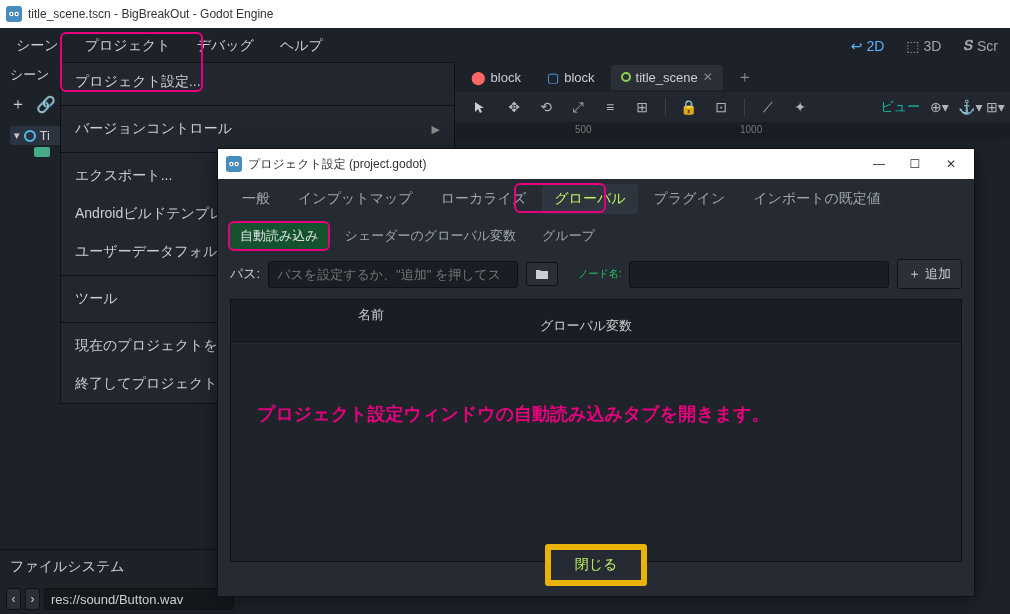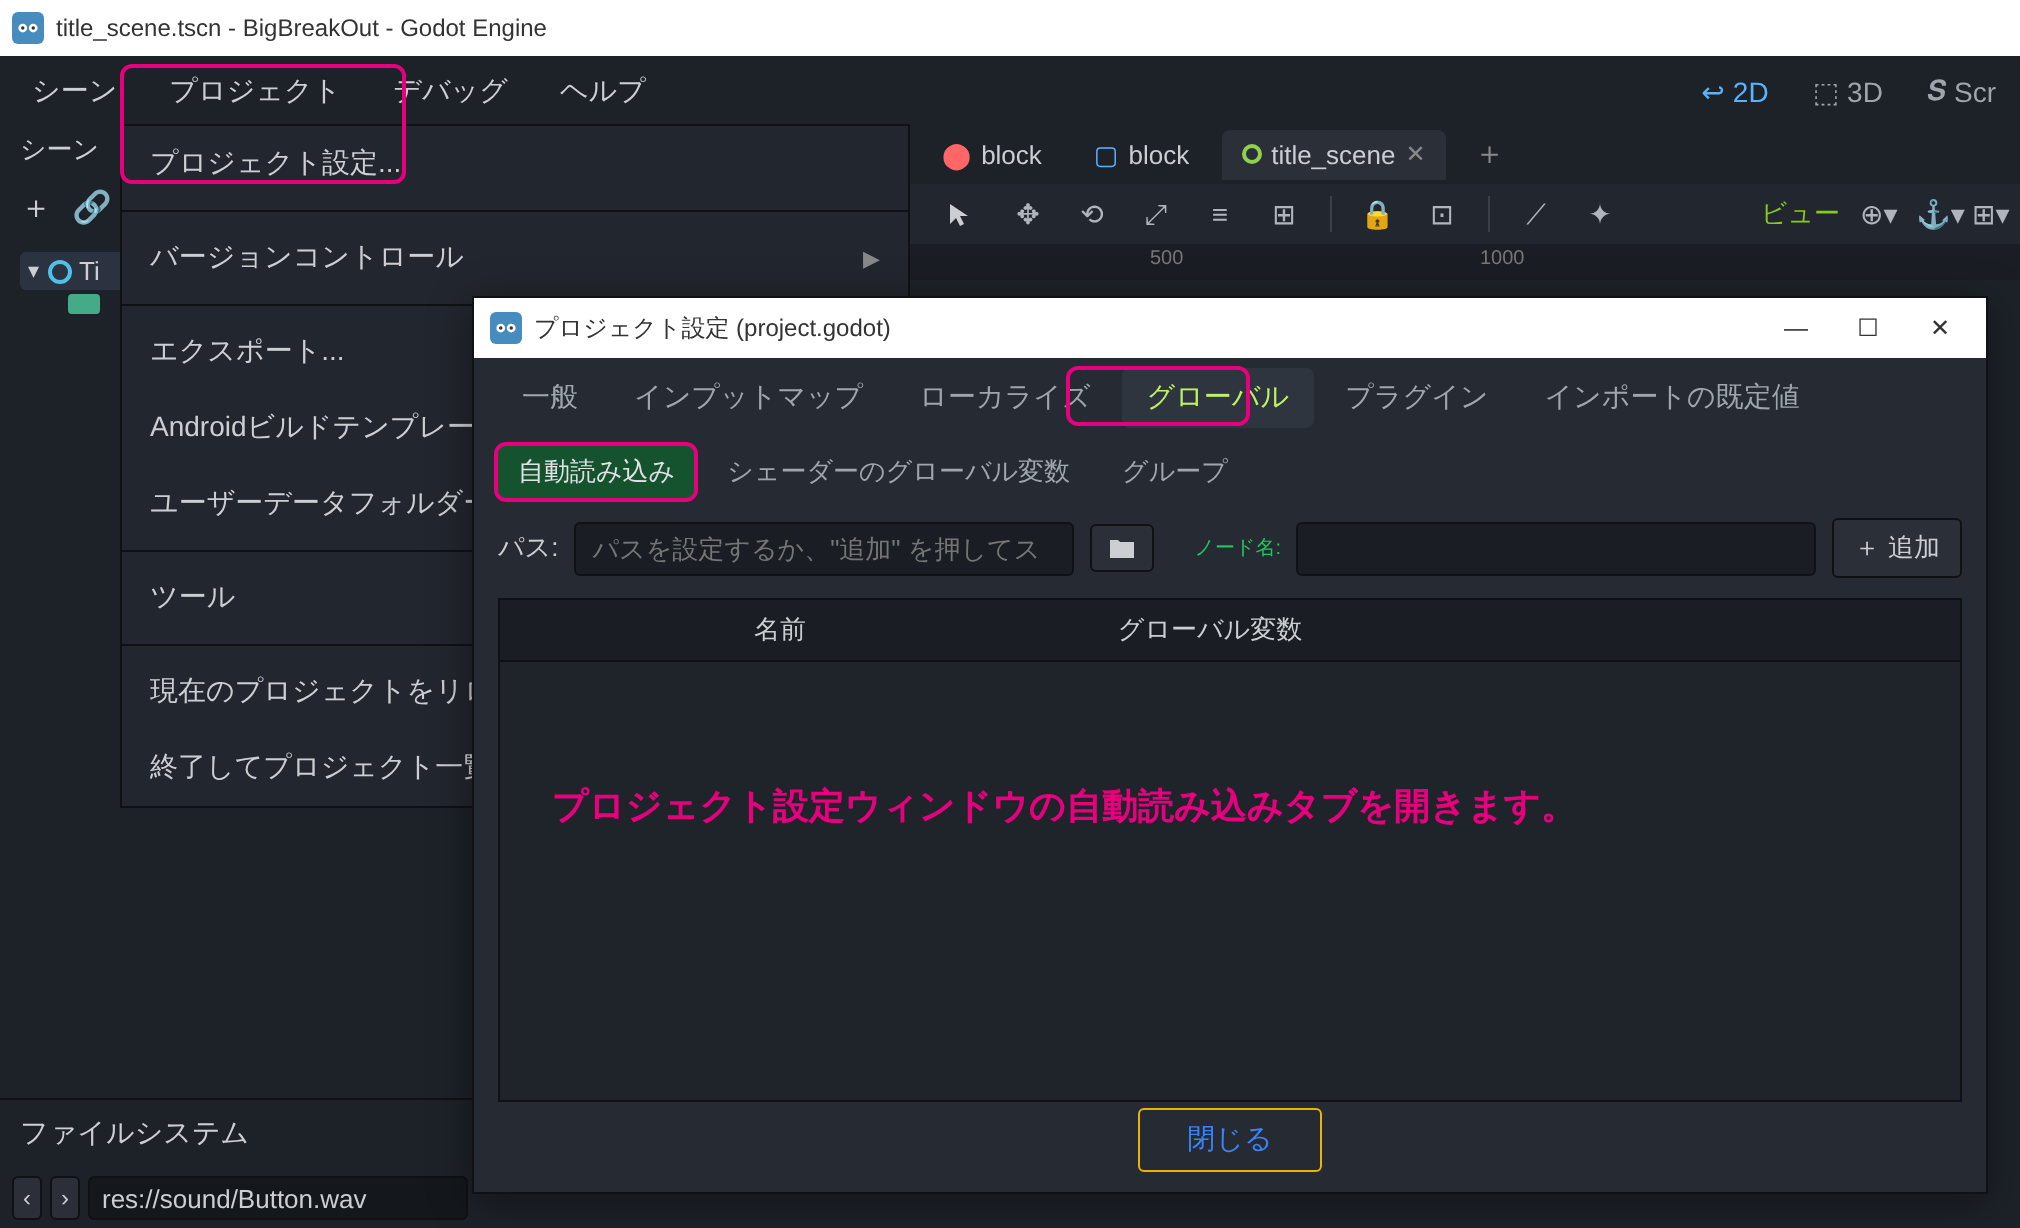--- a/index.html
+++ b/index.html
@@ -50,28 +50,28 @@
 .scene-tab.active { background: #2a2f38; border-radius: 4px 4px 0 0; }
 .scene-tab .dot { width: 10px; height: 10px; border: 2px solid #888; border-radius: 50%; }
 .scene-tab.active .dot { border-color: #8fd14f; }
 .scene-tab .close { color: #888; font-size: 12px; }
 .plus-tab { padding: 4px 8px; color: #888; font-size: 16px; }
 
 .editor-toolbar { height: 30px; display: flex; align-items: center; gap: 14px; padding-left: 18px; background: #22262e; }
 .editor-toolbar .tb-ico { color: #b0b5bd; font-size: 14px; width: 18px; text-align: center; }
 .editor-toolbar .sep { width: 1px; height: 18px; background: #3a3f48; }
 .tb-right { margin-left: auto; display: flex; gap: 10px; align-items: center; padding-right: 6px; }
-.tb-btn { display: flex; align-items: center; gap: 4px; font-size: 13px; color: #84cc16; }
+.tb-btn { display: flex; align-items: center; gap: 4px; font-size: 13px; color: #14b8a6; }
 .tb-green { color: #8fd14f; }
 
 .ruler { height: 18px; background: #1a1e24; display: flex; align-items: flex-end; font-size: 10px; color: #777; position: relative; }
 .ruler-label { position: absolute; top: 2px; }
 
 
-.dialog { position: absolute; left: 236px; top: 148px; width: 758px; height: 449px; background: #262b33; border: 1px solid #0f1114; z-index: 300; box-shadow: 0 4px 20px rgba(0,0,0,0.4); }
+.dialog { position: absolute; left: 217px; top: 148px; width: 758px; height: 449px; background: #262b33; border: 1px solid #0f1114; z-index: 300; box-shadow: 0 4px 20px rgba(0,0,0,0.4); }
 .dialog-titlebar { height: 30px; background: #fff; display: flex; align-items: center; padding: 0 8px; gap: 6px; color: #333; font-size: 12px; }
 .dialog-titlebar .spacer { flex: 1; }
 .win-btn { width: 30px; text-align: center; color: #333; font-size: 12px; }
 .dialog-tabs { height: 40px; display: flex; align-items: center; gap: 4px; padding: 0 12px; }
 .dlg-tab { padding: 6px 12px; font-size: 14px; color: #9fa5ad; cursor: pointer; }
 .dlg-tab.active { background: #2f353f; color: #bef264; border-radius: 4px; }
 .dialog-subtabs { height: 34px; display: flex; align-items: center; gap: 6px; padding: 0 12px; }
 .sub-tab { padding: 5px 10px; font-size: 13px; color: #9fa5ad; }
 .sub-tab.active { background: #14532d; color: #e0e2e6; border-radius: 4px; }
 
@@ -79,27 +79,27 @@
 .path-label { font-size: 13px; color: #cdced2; }
 .path-input { flex: 0 0 250px; background: #1a1e24; border: 1px solid #0f1114; border-radius: 3px; padding: 5px 8px; color: #888; font-size: 13px; }
 .folder-btn { padding: 5px 8px; background: #2a2f38; border: 1px solid #0f1114; border-radius: 3px; color: #cdced2; }
 .node-label { font-size: 10px; color: #22c55e; margin-left: 12px; }
 .node-input { flex: 1; background: #1a1e24; border: 1px solid #0f1114; border-radius: 3px; padding: 5px 8px; color: #cdced2; }
 .add-btn { padding: 5px 10px; background: #2a2f38; border: 1px solid #0f1114; border-radius: 3px; color: #cdced2; font-size: 13px; display: flex; align-items: center; gap: 4px; }
 
 .table-head { display: flex; background: #1a1e24; border: 1px solid #0f1114; margin: 4px 12px 0; padding: 6px 0; font-size: 13px; color: #cdced2; }
 .th1 { flex: 0 0 280px; text-align: center; }
 .th2 { flex: 1; text-align: center; }
-.th3 { flex: 0 0 150px; text-align: center; }
+.th3 { flex: 0 0 150px; text-align: center; margin-top: 11px; }
 .table-body { margin: 0 12px; height: 220px; background: #1f242b; border: 1px solid #0f1114; border-top: none; position: relative; }
 
 .annotation { position: absolute; color: #e6007e; font-size: 18px; font-weight: bold; line-height: 1.8; }
 
 .dialog-footer { position: absolute; bottom: 10px; left: 0; right: 0; display: flex; justify-content: center; }
-.close-btn { padding: 6px 24px; background: #262b33; border: 1px solid #eab308; border-radius: 3px; color: #3b82f6; font-size: 14px; }
+.close-btn { padding: 6px 24px; background: #262b33; border: 6px solid #eab308; border-radius: 3px; color: #bef264; font-size: 14px; }
 
 svg { display: block; }
 </style>
 </head>
 <body>
 
 <div class="titlebar">
   <span class="godot-icon">
     <svg viewBox="0 0 16 16">
         <circle cx="5" cy="8" r="2.5" fill="#fff"></circle>

